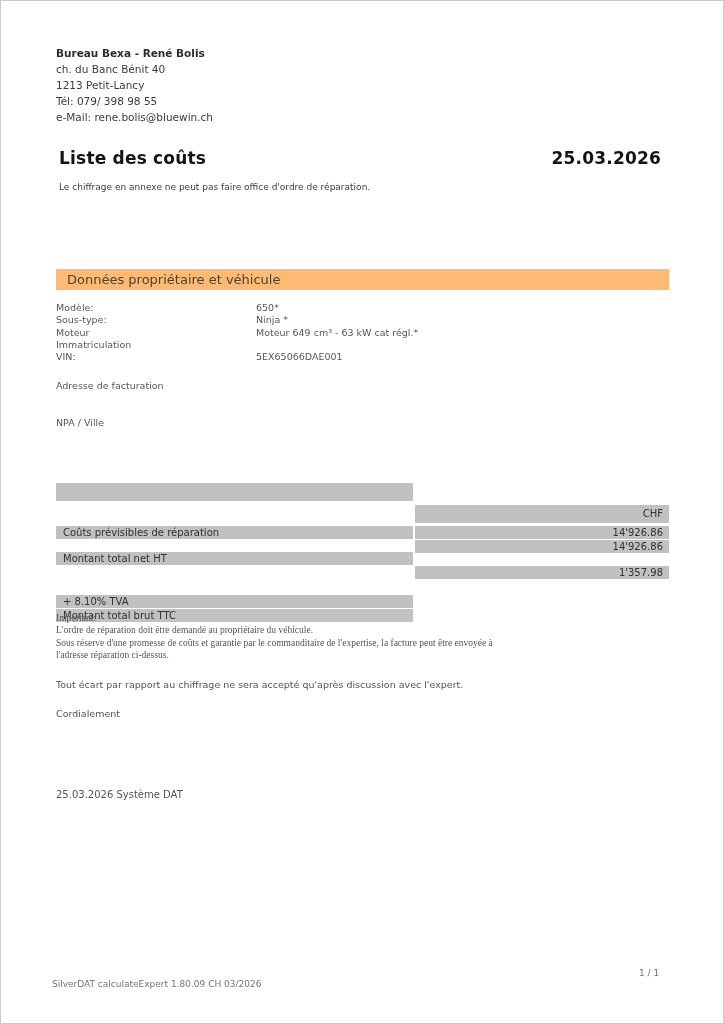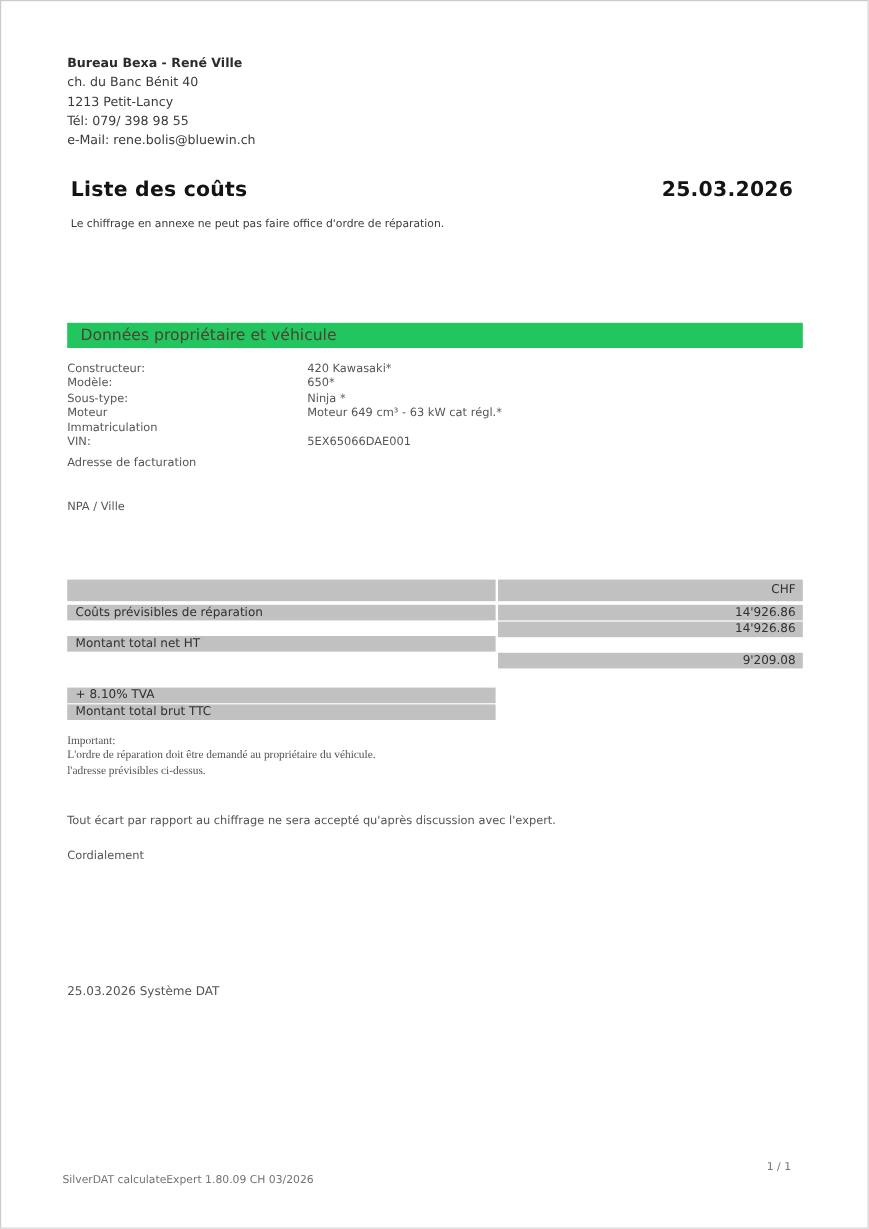--- a/index.html
+++ b/index.html
@@ -33,54 +33,50 @@
   .crow{display:flex;margin-bottom:1px;}
   .chead .cl,.chead .cr{height:18px;line-height:18px;}
   .cbody .cl,.cbody .cr{height:13px;line-height:13px;}
   .chead{margin-bottom:3px;}
   .cl{width:350px;flex:none;background:#C1C1C1;padding-left:7px;margin-right:2px;}
   .cr{flex:1;background:#C1C1C1;text-align:right;padding-right:6px;}
   
   .notes{position:absolute;left:55px;top:611px;font-size:9.5px;line-height:12.4px;color:#545454;font-family:Liberation Serif, serif;}
   .deviation{position:absolute;left:55px;top:678px;font-size:9.5px;color:#545454;}
   .closing{position:absolute;left:55px;top:707px;font-size:9.5px;color:#545454;}
-  .sysline{position:absolute;left:55px;top:820px;font-size:10px;color:#545454;}
+  .sysline{position:absolute;left:55px;top:788px;font-size:10px;color:#545454;}
   
   .footer-left{position:absolute;left:51px;top:978px;font-size:9px;color:#737373;}
   .footer-page{position:absolute;left:638px;top:967px;font-size:9px;color:#737373;}
 </style>
 </head>
 <body>
 
 <div class="page">
 
   <div class="sender">
-    <div class="name">Bureau Bexa - René Ville</div>
+    <div class="name">Bureau Bexa - René Bolis</div>
     <div>ch. du Banc Bénit 40</div>
     <div>1213 Petit-Lancy</div>
     <div>Tél: 079/ 398 98 55</div>
     <div>e-Mail: rene.bolis@bluewin.ch</div>
   </div>
 
   <div class="titlerow">
     <div class="title">Liste des coûts</div>
     <div class="docdate">25.03.2026</div>
   </div>
 
   <div class="subtitle">Le chiffrage en annexe ne peut pas faire office d'ordre de réparation.</div>
 
-  <div class="banner" style="background: #22c55e; color: rgb(74, 68, 51);">
+  <div class="banner" style="background: #fdba74; color: rgb(74, 68, 51);">
     <span>Données propriétaire et véhicule</span>
   </div>
 
   <div class="fields">
-    <div class="frow">
-      <div class="flabel">Constructeur:</div>
-      <div class="fvalue">420 Kawasaki*</div>
-    </div>
     <div class="frow">
       <div class="flabel">Modèle:</div>
       <div class="fvalue">650*</div>
     </div>
     <div class="frow">
       <div class="flabel">Sous-type:</div>
       <div class="fvalue">Ninja *</div>
     </div>
     <div class="frow">
       <div class="flabel">Moteur</div>
@@ -95,45 +91,46 @@
       <div class="fvalue">5EX65066DAE001</div>
     </div>
   </div>
 
   <div class="addrlabel">Adresse de facturation</div>
   <div class="npalabel">NPA / Ville</div>
 
   <div class="ctable">
     <div class="crow chead">
       <div class="cl" style="background: rgb(193, 193, 193);"></div>
-      <div class="cr" style="background: rgb(193, 193, 193);">CHF</div>
+      <div class="cr" style="background: rgb(193, 193, 193); margin-top: 22px;">CHF</div>
     </div>
     <div class="cbody">
       <div class="crow">
         <div class="cl" style="background: rgb(193, 193, 193);">Coûts prévisibles de réparation</div>
         <div class="cr" style="background: rgb(193, 193, 193);">14'926.86</div>
       </div>
       <div class="crow">
         <div class="cl" style="background: rgb(193, 193, 193); margin-top: 12px;">Montant total net HT</div>
         <div class="cr" style="background: rgb(193, 193, 193);">14'926.86</div>
       </div>
       <div class="crow">
         <div class="cl" style="background: rgb(193, 193, 193); margin-top: 29px;">+ 8.10% TVA</div>
-        <div class="cr" style="background: rgb(193, 193, 193);">9'209.08</div>
+        <div class="cr" style="background: rgb(193, 193, 193);">1'357.98</div>
       </div>
       <div class="crow">
         <div class="cl" style="background: rgb(193, 193, 193);">Montant total brut TTC</div>
       </div>
     </div>
   </div>
 
   <div class="notes">
     <div>Important:</div>
     <div>L'ordre de réparation doit être demandé au propriétaire du véhicule.</div>
-    <div>l'adresse prévisibles ci-dessus.</div>
+    <div>Sous réserve d'une promesse de coûts et garantie par le commanditaire de l'expertise, la facture peut être envoyée à</div>
+    <div>l'adresse réparation ci-dessus.</div>
   </div>
 
   <div class="deviation">Tout écart par rapport au chiffrage ne sera accepté qu'après discussion avec l'expert.</div>
   <div class="closing">Cordialement</div>
 
   <div class="sysline">25.03.2026 Système DAT</div>
 
   <div class="footer-left">SilverDAT calculateExpert 1.80.09  CH 03/2026</div>
   <div class="footer-page">1 / 1</div>
 

